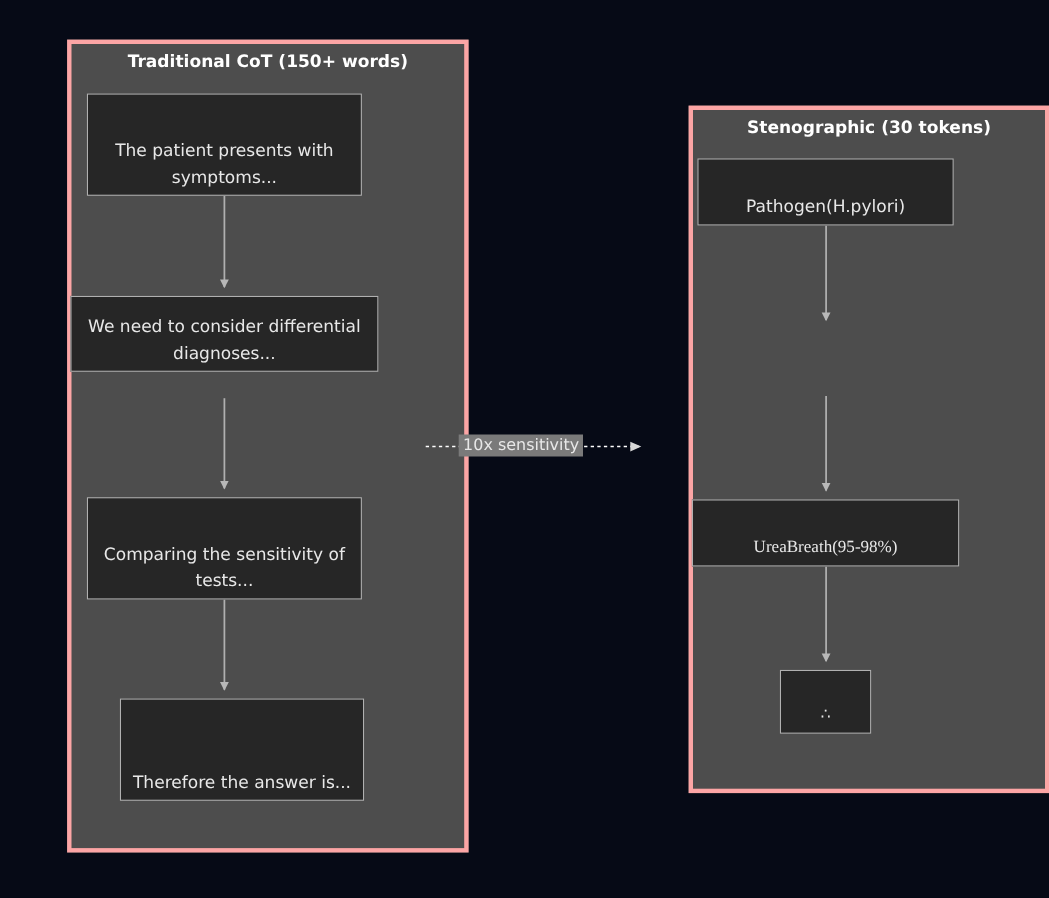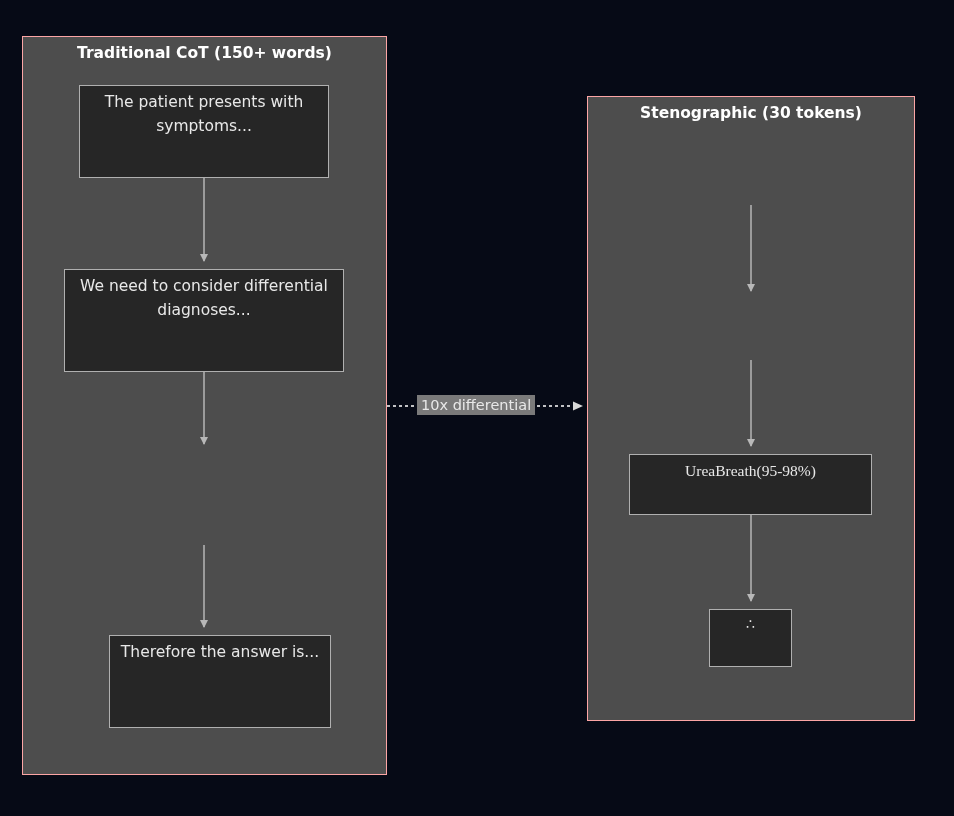--- a/index.html
+++ b/index.html
@@ -17,22 +17,23 @@
     position: relative;
     width: 954px;
     height: 816px;
     background: #060a16;
   }
 
   
   .cluster {
     position: absolute;
     background: #4d4d4d;
-    border: 1px solid #fca5a5;
+    border: 4px solid #fca5a5;
     box-sizing: border-box;
+    margin-left: 39px;
   }
   #cluster-traditional {
     left: 22px;
     top: 36px;
     width: 365px;
     height: 739px;
   }
   #cluster-stenographic {
     left: 587px;
     top: 96px;
@@ -58,30 +59,30 @@
   .node {
     position: absolute;
     background: #262626;
     border: 1px solid #b0b0b0;
     box-sizing: border-box;
     color: #e8e8e8;
     font-size: 15.5px;
     line-height: 1.55;
     text-align: center;
     display: flex;
-    align-items: flex-start;
+    align-items: flex-end;
     justify-content: center;
     padding: 4px 10px;
     z-index: 3;
   }
   .node-text { display: block; }
 
   
   #node-symptoms   { left: 79px;  top: 85px;  width: 250px; height: 93px; }
-  #node-differential { left: 64px; top: 269px; width: 280px; height: 103px; }
+  #node-differential { left: 64px; top: 269px; width: 280px; height: 69px; }
   #node-sensitivity  { left: 79px; top: 452px; width: 250px; height: 93px; }
   #node-answer       { left: 109px; top: 635px; width: 222px; height: 93px; }
 
   
   #node-pathogen   { left: 634px; top: 144px; width: 233px; height: 61px; }
   #node-diagtests  { left: 643px; top: 299px; width: 215px; height: 61px; }
   #node-ureabreath { left: 629px; top: 454px; width: 243px; height: 61px; font-family: Liberation Serif, serif; }
   #node-therefore  { left: 709px; top: 609px; width: 83px;  height: 58px; font-size: 14px; }
 
   
@@ -142,30 +143,36 @@
   </svg>
 
   <div class="node" id="node-symptoms">
     <span class="node-text">The patient presents with symptoms...</span>
   </div>
 
   <div class="node" id="node-differential">
     <span class="node-text">We need to consider differential diagnoses...</span>
   </div>
 
+  <div class="node" id="node-sensitivity">
+    <span class="node-text">Comparing the sensitivity of tests...</span>
+  </div>
 
   <div class="node" id="node-answer">
     <span class="node-text">Therefore the answer is...</span>
   </div>
 
+  <div class="node" id="node-pathogen">
+    <span class="node-text">Pathogen(H.pylori)</span>
+  </div>
 
 
   <div class="node" id="node-ureabreath">
     <span class="node-text">UreaBreath(95-98%)</span>
   </div>
 
   <div class="node" id="node-therefore">
     <span class="node-text">∴</span>
   </div>
 
-  <div id="compression-label">10x differential</div>
+  <div id="compression-label">10x sensitivity</div>
 
 </div>
 
 </body></html>

